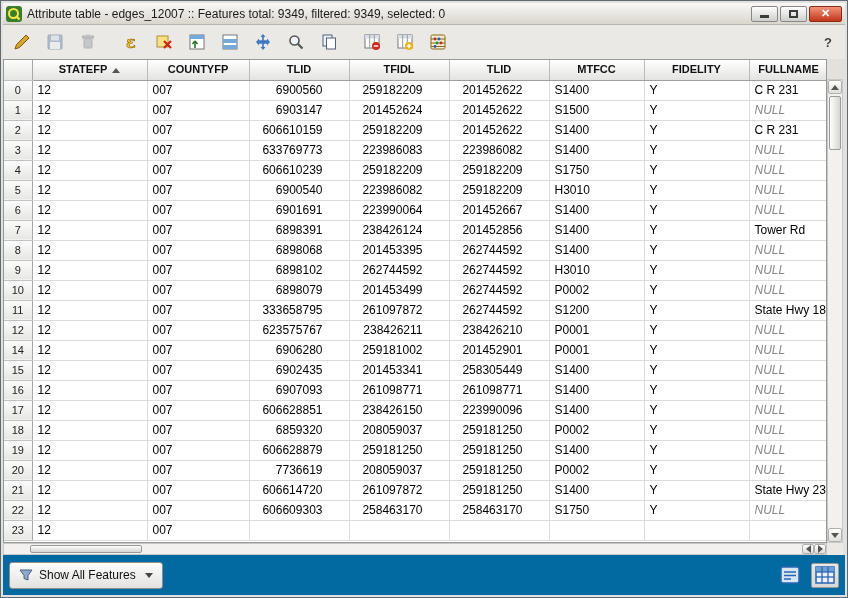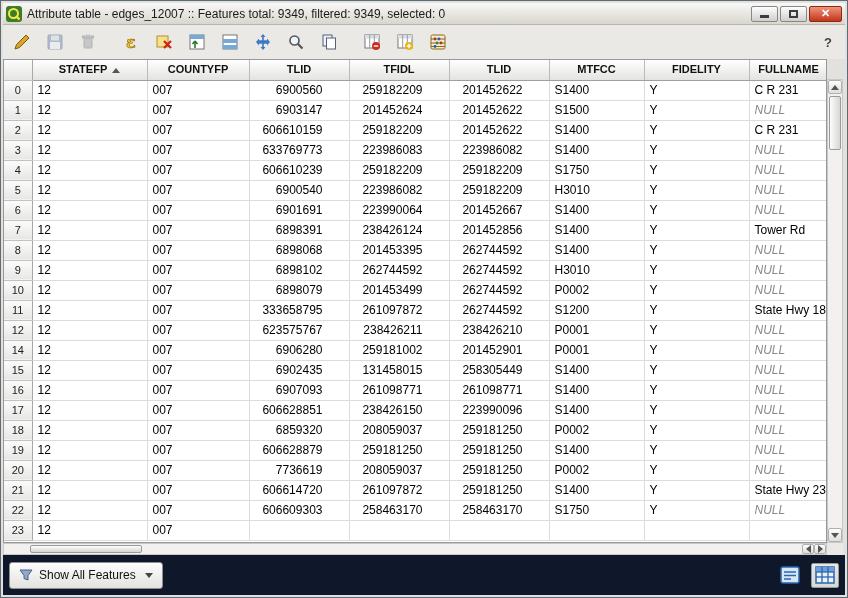--- a/index.html
+++ b/index.html
@@ -132,21 +132,21 @@
     border: 1px solid #9a9a98; border-radius: 2px;
   }
   .hscroll .sarr { width: 12px; height: 10px; flex: 0 0 12px; }
   .corner-box { width: 16px; height: 12px; background: #ebe9e6; }
 
   
   .footer {
     flex: 1;
     display: flex; align-items: center; gap: 6px;
     padding: 0 6px;
-    background: #0f172a;
+    background: #0369a1;
   }
   .saf-btn {
     height: 27px;
     display: inline-flex; align-items: center; gap: 6px;
     padding: 0 9px;
     border: 1px solid #8f8f8d; border-radius: 3px;
     background: linear-gradient(#fdfdfd, #e2e2e0);
     font-size: 12px; color: #111;
   }
   .dd-tri { width:0;height:0;border-left:4px solid transparent;border-right:4px solid transparent;border-top:5px solid #444; margin-left: 3px; }
@@ -495,21 +495,21 @@
               <td class="num">201452901</td>
               <td>P0001</td>
               <td>Y</td>
               <td class="null">NULL</td>
             </tr>
             <tr>
               <th class="rowhdr">15</th>
               <td>12</td>
               <td>007</td>
               <td class="num">6902435</td>
-              <td class="num">131458015</td>
+              <td class="num">201453341</td>
               <td class="num">258305449</td>
               <td>S1400</td>
               <td>Y</td>
               <td class="null">NULL</td>
             </tr>
             <tr>
               <th class="rowhdr">16</th>
               <td>12</td>
               <td>007</td>
               <td class="num">6907093</td>

